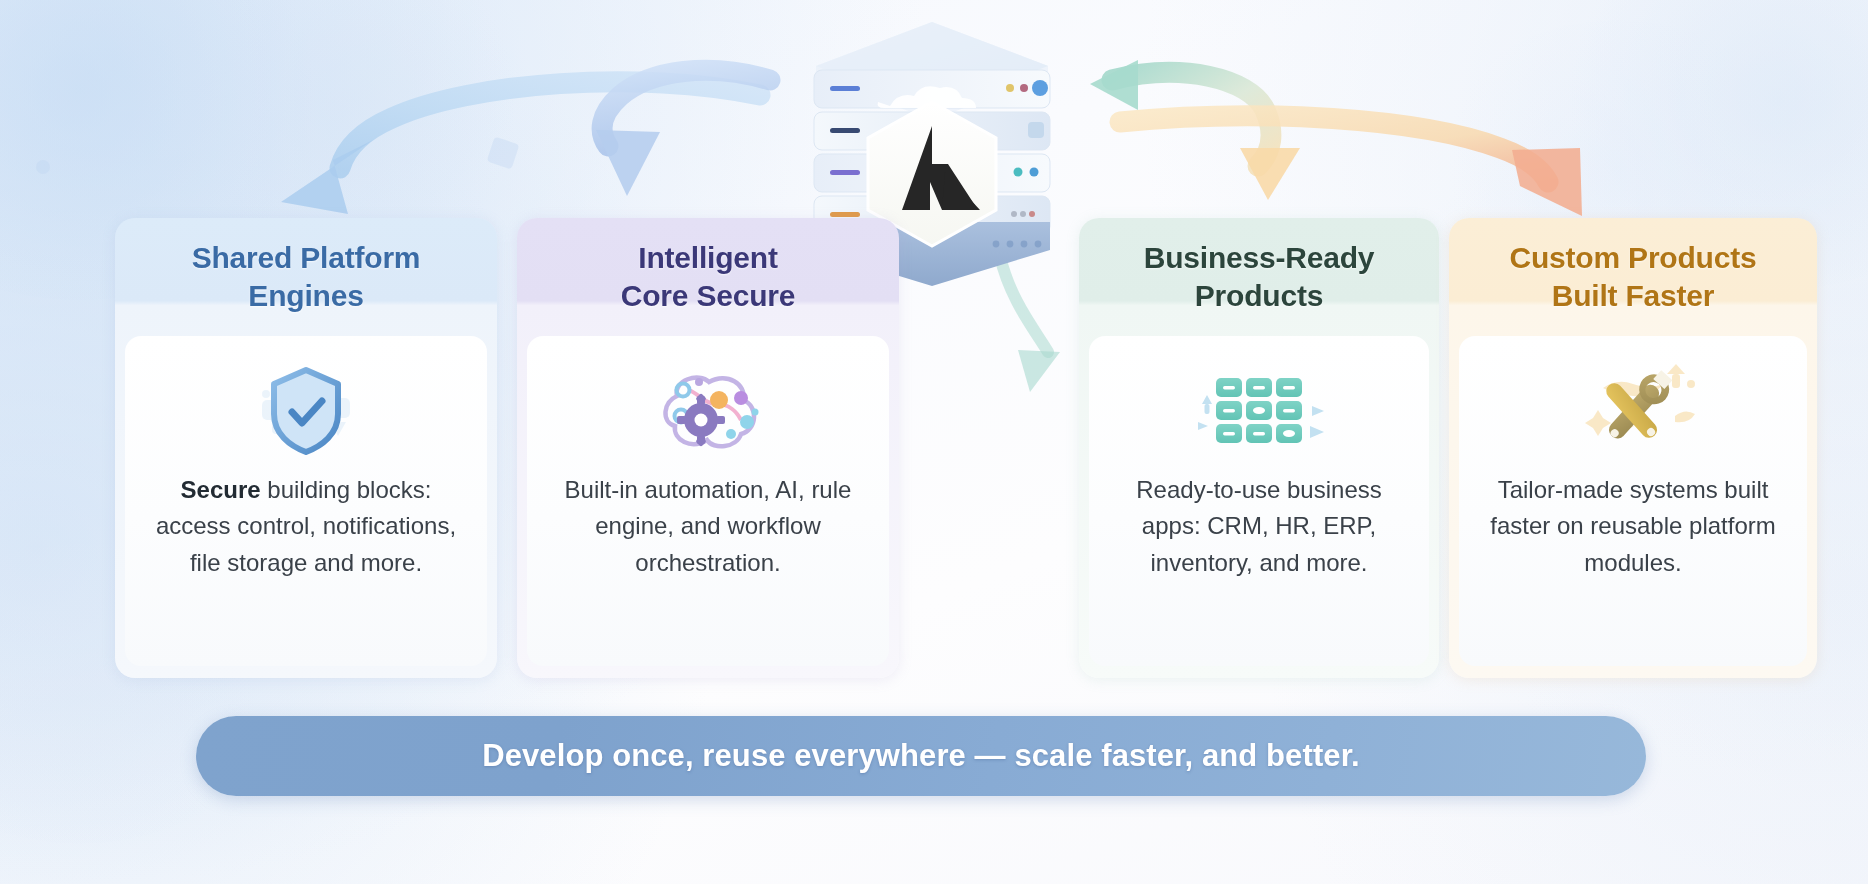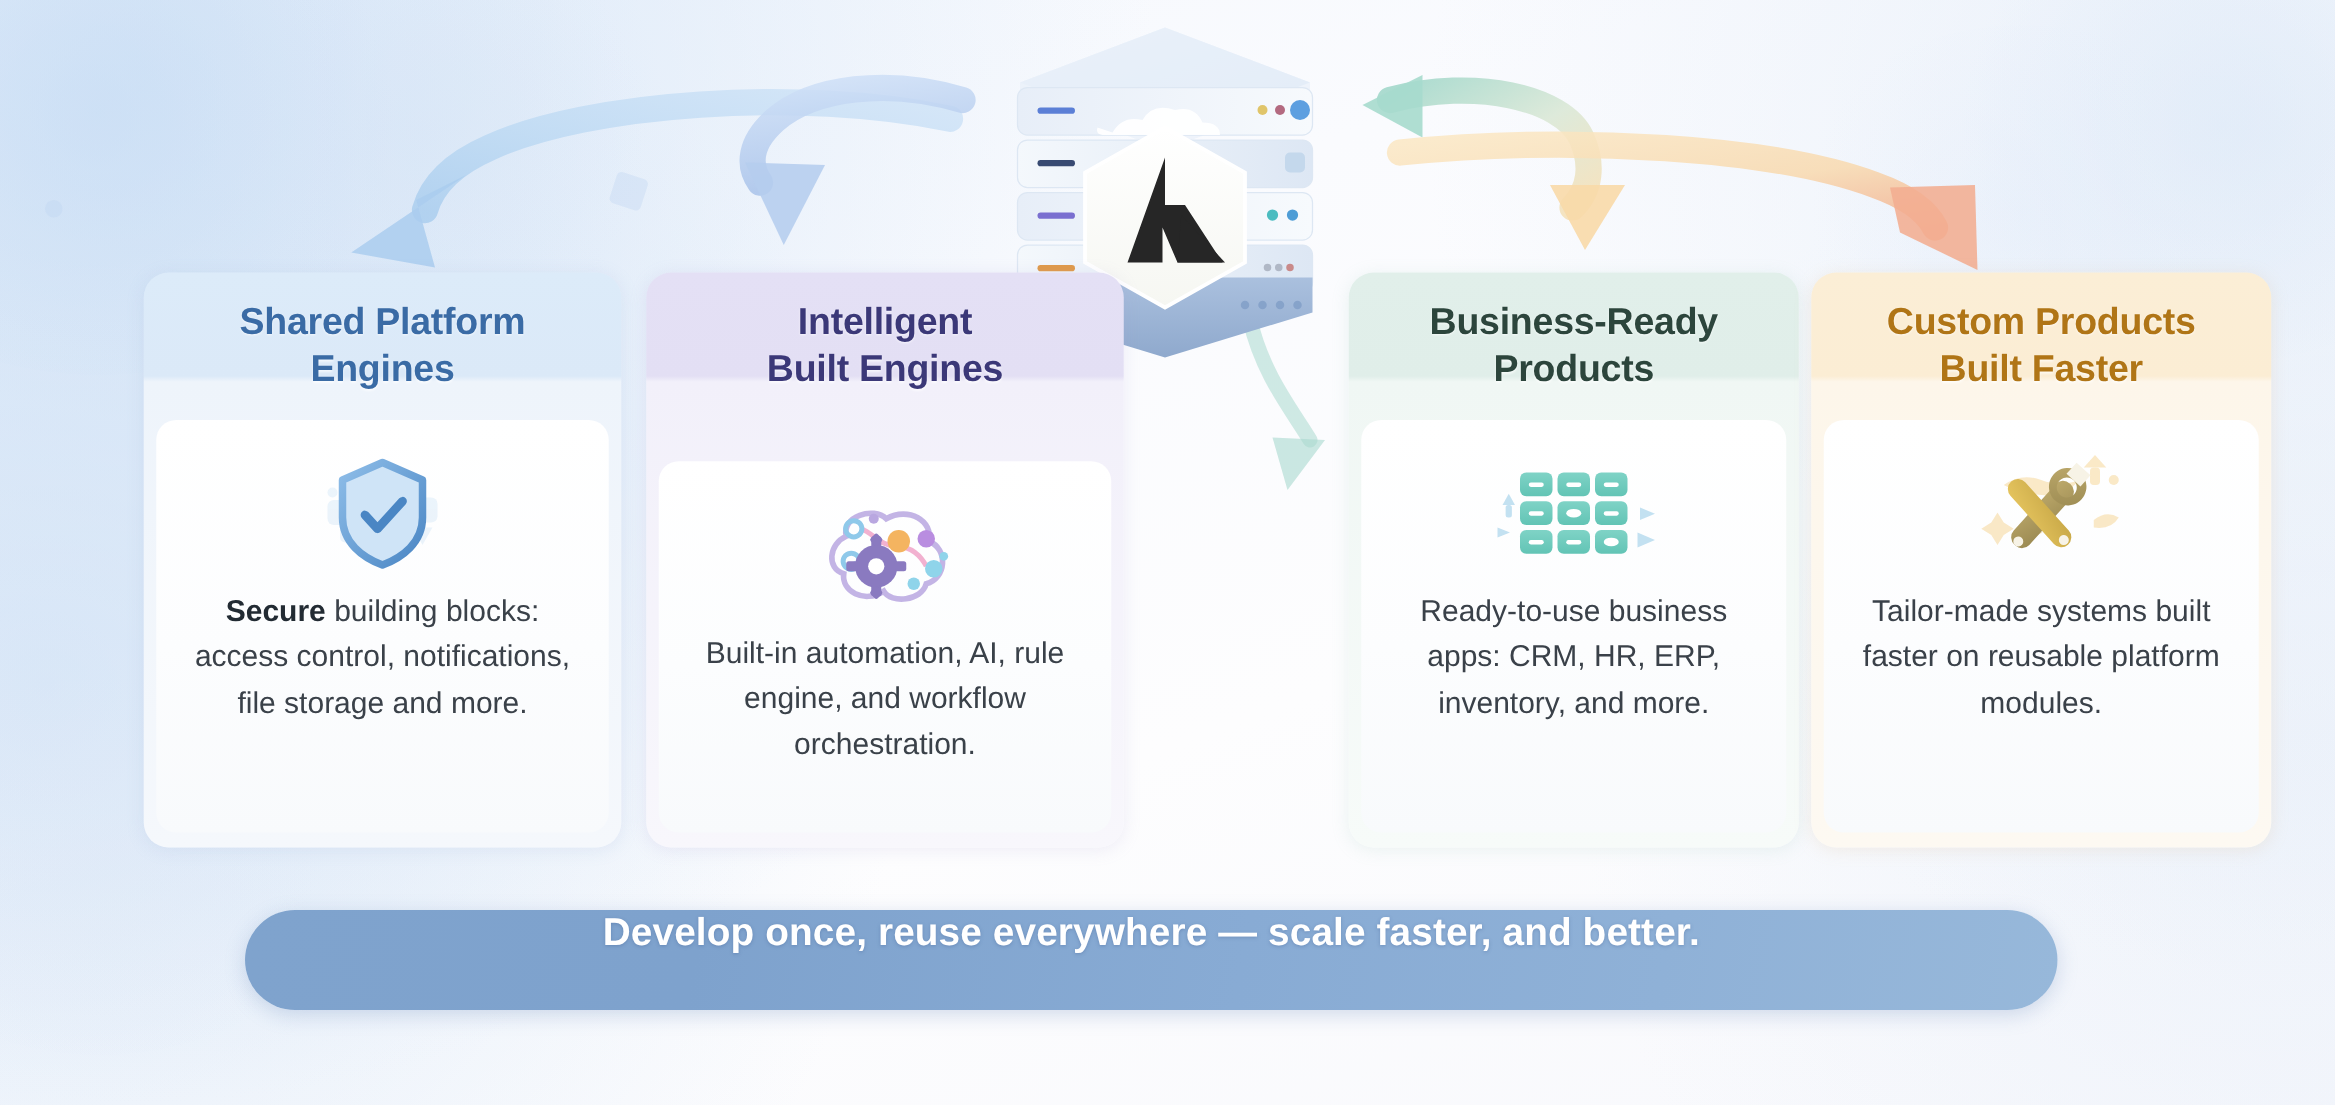--- a/index.html
+++ b/index.html
@@ -48,21 +48,21 @@
     width: 1868px; height: 460px; margin-left: 37px;
   }
   .card {
     position: absolute;
     width: 382px; height: 460px;
     border-radius: 20px;
     overflow: hidden;
     display: flex; flex-direction: column;
   }
   .card.c1 { left: 78px;  background: linear-gradient(180deg, #dcebf9 0%, #dbe9f8 18%, #eef4fb 19%, #f5f8fc 100%); box-shadow: 0 2px 14px rgba(140,170,210,0.16); }
-  .card.c2 { left: 480px; background: linear-gradient(180deg, #e4e0f5 0%, #e3dff4 18%, #f2f0fa 19%, #f8f7fc 100%); box-shadow: 0 2px 14px rgba(160,150,205,0.16); gap: 33px; }
+  .card.c2 { left: 480px; background: linear-gradient(180deg, #e4e0f5 0%, #e3dff4 18%, #f2f0fa 19%, #f8f7fc 100%); box-shadow: 0 2px 14px rgba(160,150,205,0.16); }
   .card.c3 { left: 1042px;background: linear-gradient(180deg, #e1efea 0%, #e0eee9 18%, #f0f7f4 19%, #f7fbf9 100%); box-shadow: 0 2px 14px rgba(140,190,175,0.16); }
   .card.c4 { left: 1412px;background: linear-gradient(180deg, #fbeed6 0%, #fbedd4 18%, #fdf6ea 19%, #fdf9f2 100%); box-shadow: 0 2px 14px rgba(215,180,125,0.18); }
   .card.c3 { width: 360px; }
   .card.c4 { width: 368px; }
 
   .card-head {
     height: 118px;
     display: flex; flex-direction: column;
     align-items: center; justify-content: center;
     text-align: center;
@@ -97,21 +97,21 @@
   }
   .card-text b { font-weight: bold; color: #222b33; }
 
   
   #banner {
     position: absolute; left: 196px; top: 716px;
     width: 1450px; height: 80px;
     border-radius: 40px;
     background: linear-gradient(100deg, #7fa3cd 0%, #7ea2cd 25%, #88abd4 55%, #8fb1d7 78%, #97b8da 100%);
     box-shadow: 0 4px 16px rgba(120,150,195,0.32);
-    display: flex; align-items: flex-start; justify-content: center; margin-top: 12px;
+    display: flex; align-items: center; justify-content: center;
   }
   #banner-text {
     color: #ffffff; font-size: 31px; font-weight: bold;
     letter-spacing: 0.1px;
     text-shadow: 0 1px 3px rgba(60,90,140,0.35);
   }
 </style>
 </head>
 <body>
 
@@ -287,21 +287,21 @@
         <div class="card-text">
           <b>Secure</b><span> building blocks: access control, notifications, file storage and more.</span>
         </div>
       </div>
     </div>
 
     <div class="card c2">
       <div class="card-head">
         <div class="card-title">
           <div>Intelligent</div>
-          <div>Built Engines</div>
+          <div>Core Secure</div>
         </div>
       </div>
       <div class="card-body">
         <div class="card-icon">
           <svg viewBox="0 0 130 100" width="130" height="100">
             <path d="M34 36 C30 20 56 12 66 22 C84 12 104 24 100 40 C116 46 114 70 98 74
                      C94 88 70 90 64 80 C48 90 30 80 32 66 C18 62 20 42 34 36 Z" fill="none" stroke="#b9a7e0" stroke-width="4.5" opacity="0.85"></path>
             <path d="M46 30 C56 34 62 44 74 44 C86 44 94 52 98 60" fill="none" stroke="#ef9ec4" stroke-width="4" opacity="0.8"></path>
             <path d="M40 58 C52 58 58 66 70 68" fill="none" stroke="#8fc9ea" stroke-width="4" opacity="0.8"></path>
             <circle cx="40" cy="30" r="6.5" fill="none" stroke="#8fc9ea" stroke-width="4"></circle>

